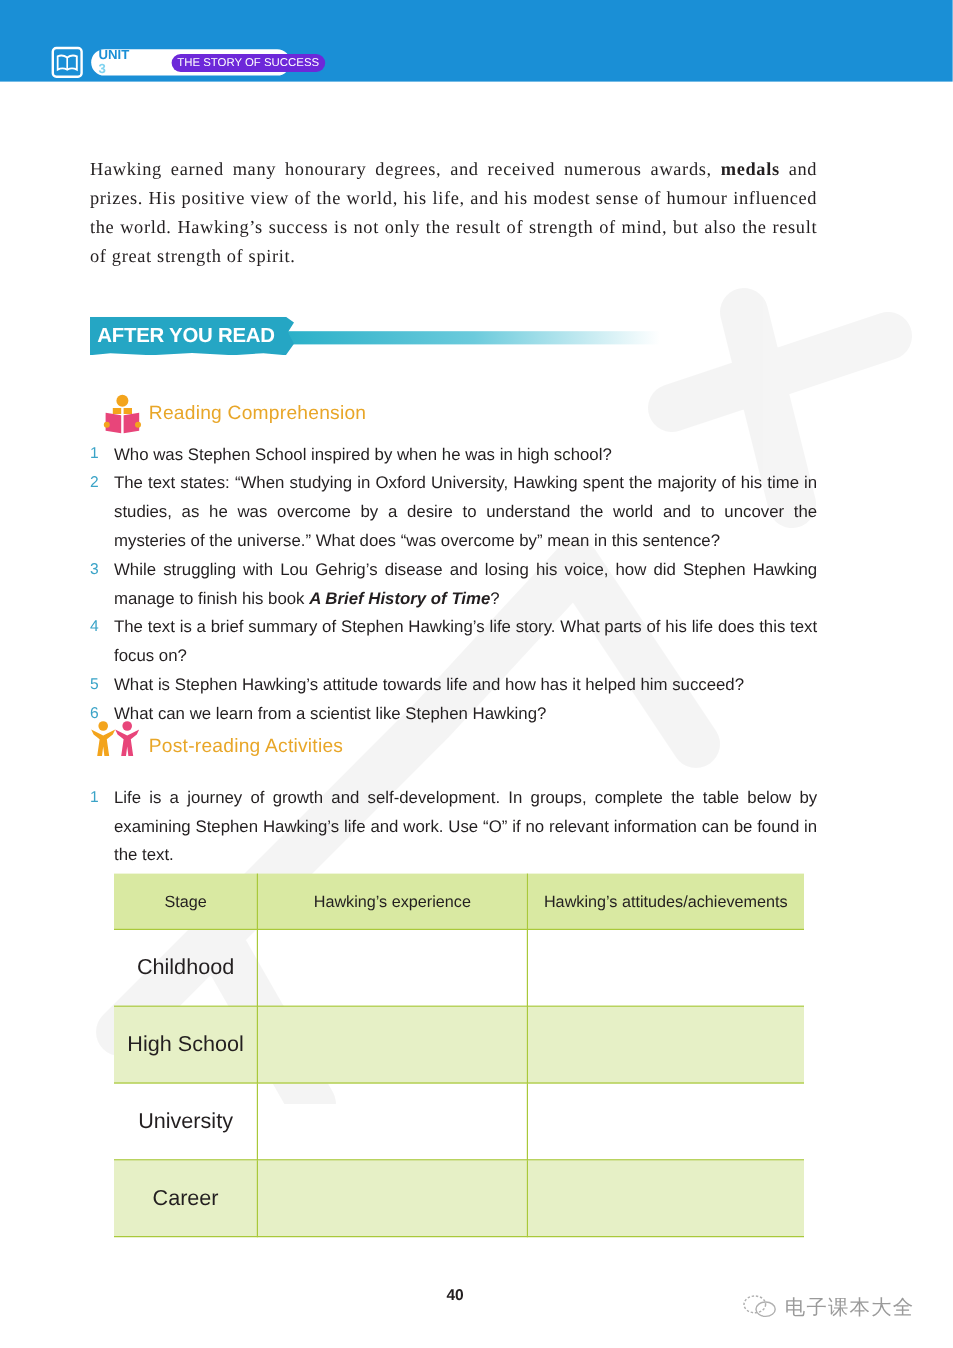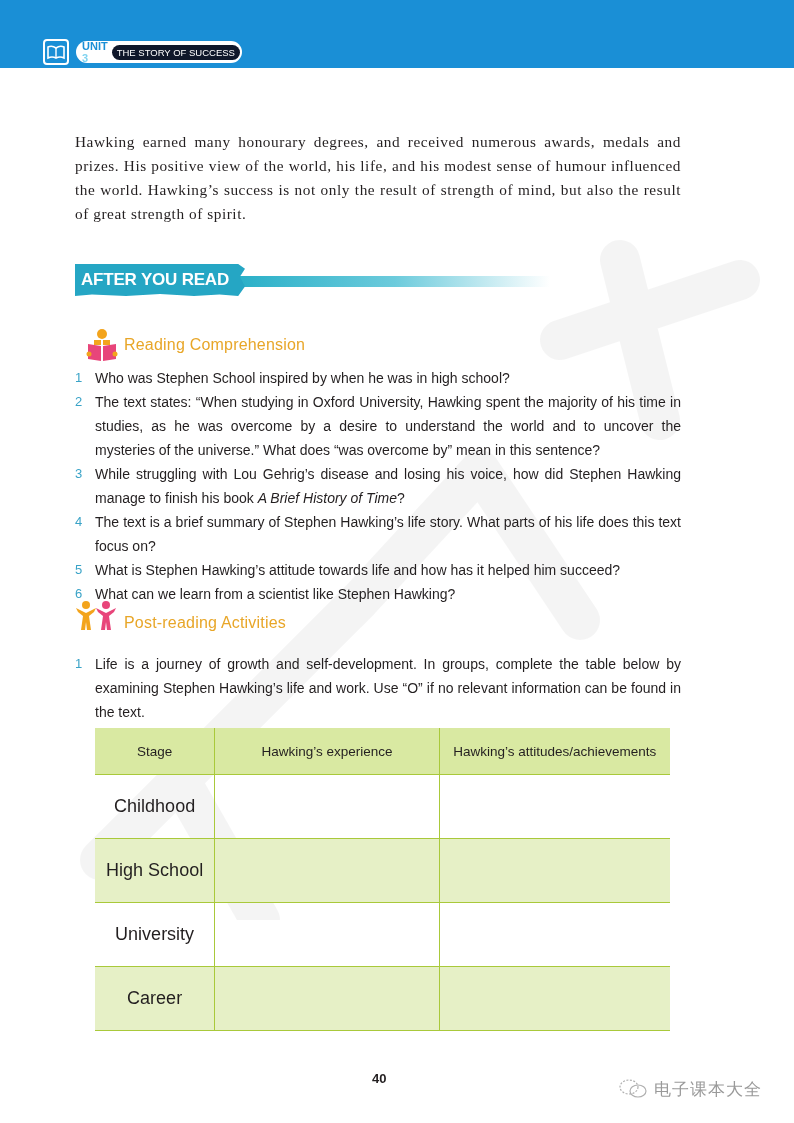--- a/index.html
+++ b/index.html
@@ -6,41 +6,41 @@
   body { width:794px; height:1123px; position:relative; background:#ffffff; overflow:hidden;
          font-family:"Liberation Sans", sans-serif; color:#231f20; }
   .topbar { position:absolute; left:0; top:0; width:794px; height:68px; background:#1a8fd6; }
   .unit-icon { position:absolute; left:43px; top:39px; width:26px; height:26px; border:2px solid #ffffff;
                border-radius:4px; box-sizing:border-box; background:#1a8fd6; }
   .unit-icon svg { position:absolute; left:2px; top:3px; }
   .unit-pill { position:absolute; left:76px; top:41px; height:22px; background:#ffffff; border-radius:11px;
                padding:0 6px 0 6px; display:flex; align-items:center; box-sizing:border-box; width:166px; }
   .unit-label { font-weight:bold; font-size:11px; color:#1a8fd6; margin-right:4px; }
   .unit-label .num { color:#7fd3f0; }
-  .unit-title { background:#0f172a; color:#ffffff; font-size:9.5px; border-radius:8px; padding:2px 5px; white-space:nowrap; }
+  .unit-title { background:#6d28d9; color:#ffffff; font-size:9.5px; border-radius:8px; padding:2px 5px; white-space:nowrap;margin-left:31px; }
 
   .para { position:absolute; left:75px; top:130px; width:606px; font-family:"Liberation Serif", serif;
           font-size:15.3px; line-height:24px; text-align:justify; letter-spacing:0.55px; color:#231f20; }
-  .para b { font-weight:normal; }
+  .para b { font-weight:bold; }
 
   .ayr-band { position:absolute; left:75px; top:264px; width:170px; height:32px; background:#25a6c4;
               clip-path: polygon(0 0, 96% 0, 100% 15%, 97% 40%, 100% 70%, 96% 100%, 85% 95%, 70% 100%, 50% 94%, 30% 100%, 10% 95%, 0 100%); }
   .ayr-text { position:absolute; left:81px; top:270px; font-size:17px; font-weight:bold; color:#ffffff; letter-spacing:-0.2px; }
   .ayr-stripe { position:absolute; left:240px; top:276px; width:310px; height:11px;
                 background:linear-gradient(to right, #2ab0c8 0%, #6ccbdc 50%, rgba(255,255,255,0) 100%); }
 
   .sec-head { position:absolute; display:flex; align-items:center; }
   .sec-title { font-size:16px; color:#e8a628; letter-spacing:0.2px; }
   .rc-head { left:84px; top:327px; }
   .pr-head { left:74px; top:600px;align-items:flex-end; }
 
   .qlist { position:absolute; left:75px; width:606px; margin:0; padding:0; list-style:none; }
   .qlist li { position:relative; padding-left:20px; font-size:14px; line-height:24px; text-align:justify; color:#231f20; }
   .qlist li .qn { position:absolute; left:0; top:0; color:#3aa3c7; font-size:13px; }
-  .qlist li i { font-style:italic; }
+  .qlist li i { font-style:italic;font-weight:bold; }
   .rc-list { top:366px; }
   .pr-list { top:652px; }
 
   .tbl { position:absolute; left:95px; top:728px; width:575px; border-collapse:collapse; }
   .tbl th, .tbl td { border:1px solid #a9c93a; padding:4px; text-align:center; }
   .tbl th { background:#d9e9a2; height:38px; font-weight:normal; font-size:13.5px; color:#231f20; }
   .tbl td { height:55px; font-family:Liberation Sans, sans-serif; font-size:18px; color:#231f20; }
   .tbl tr.alt td { background:#e6f0c6; }
   .tbl .c1 { width:114px; }
   .tbl .c2 { width:229px; }

